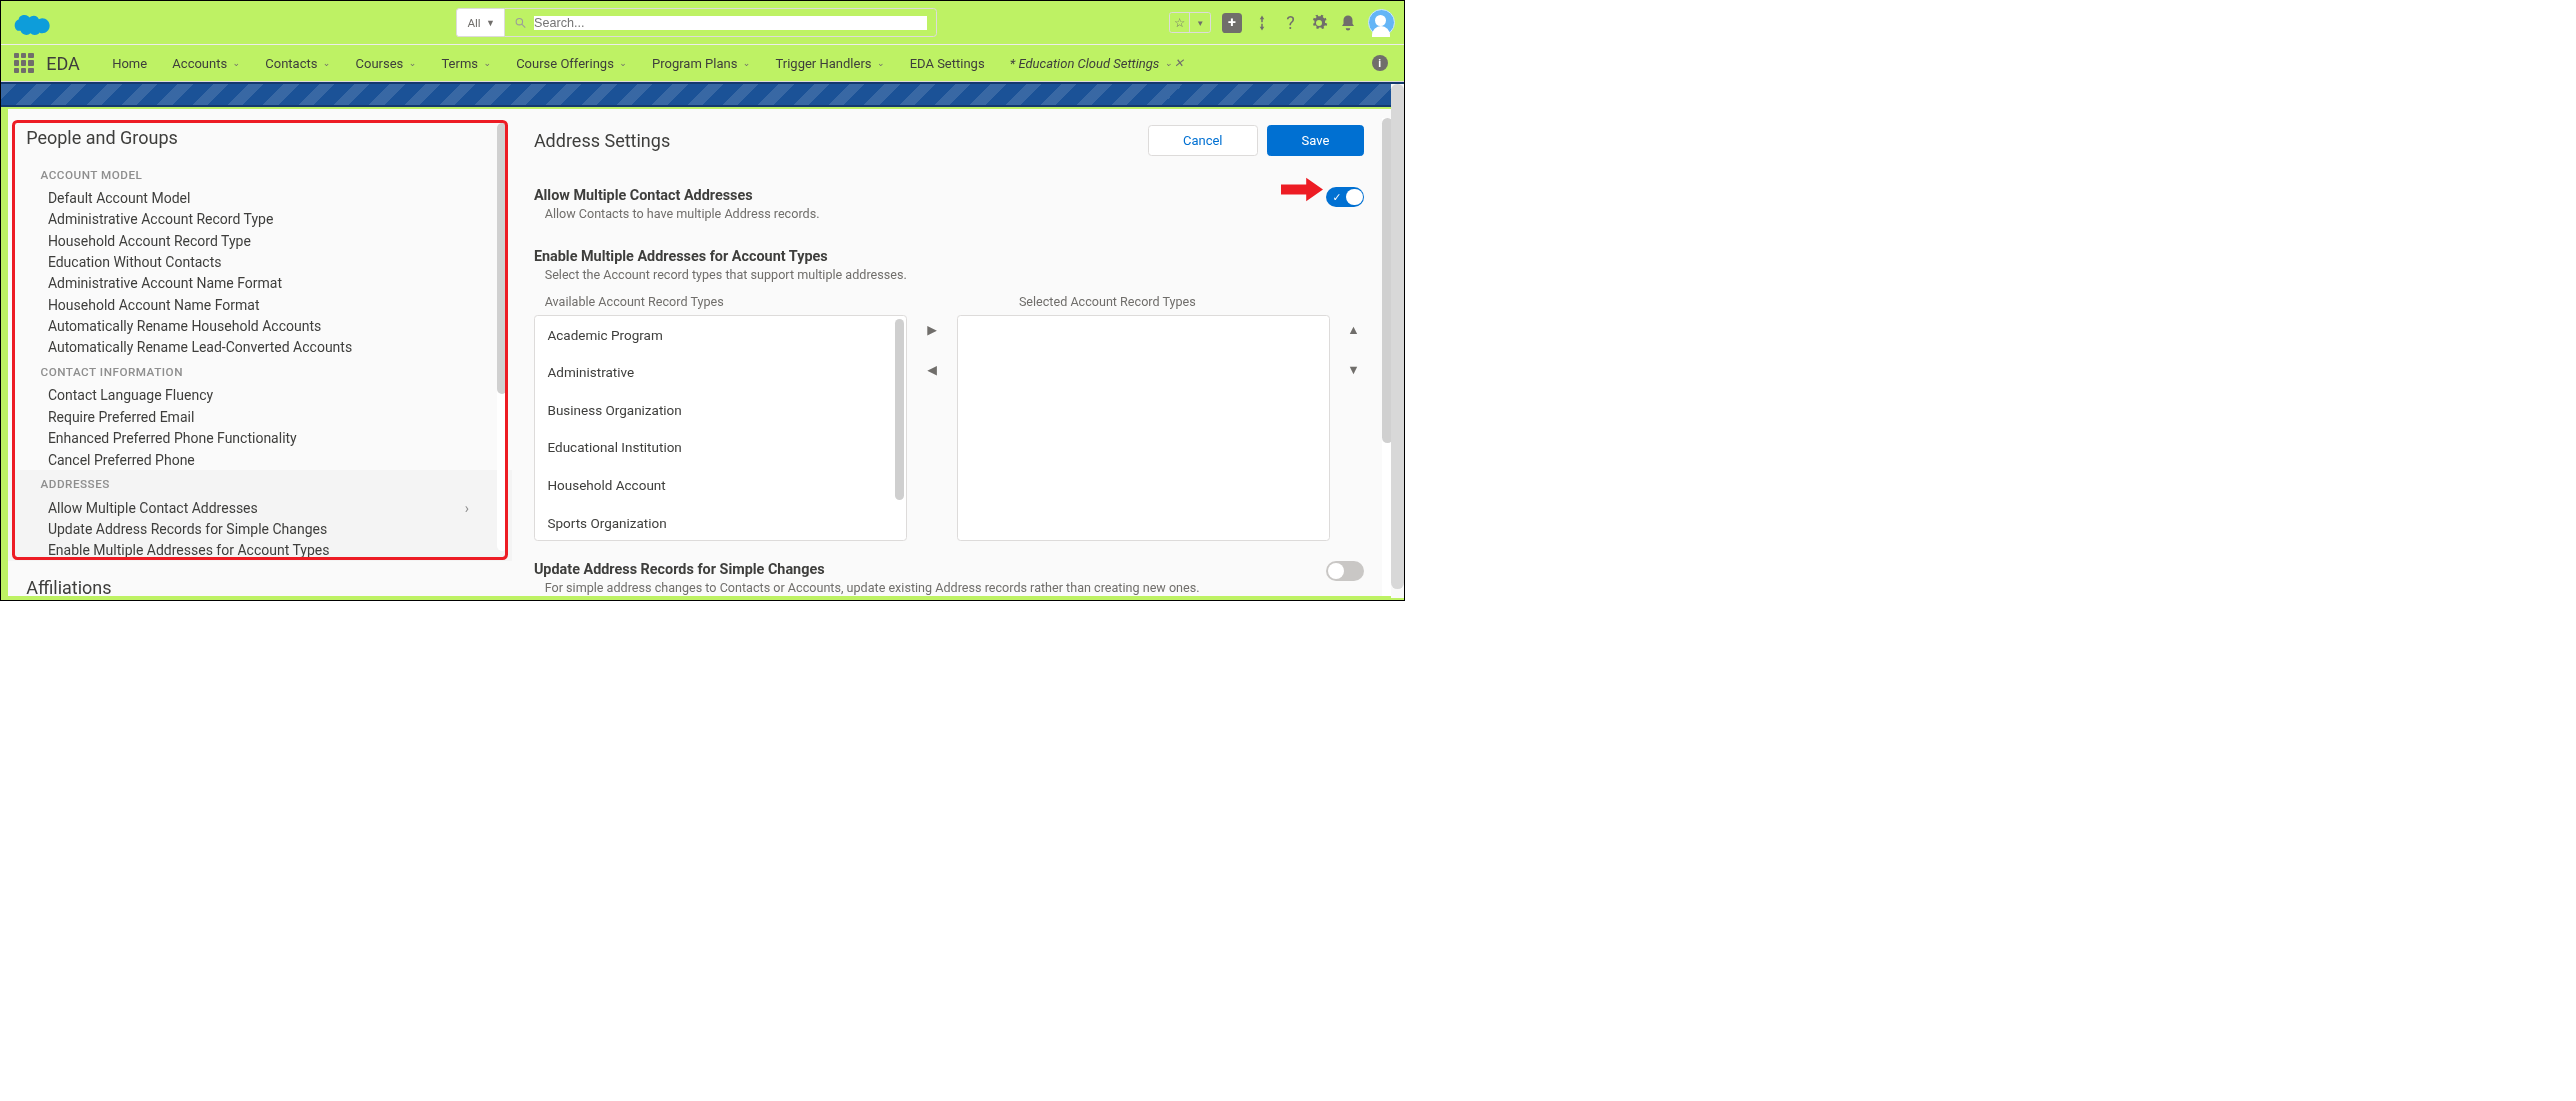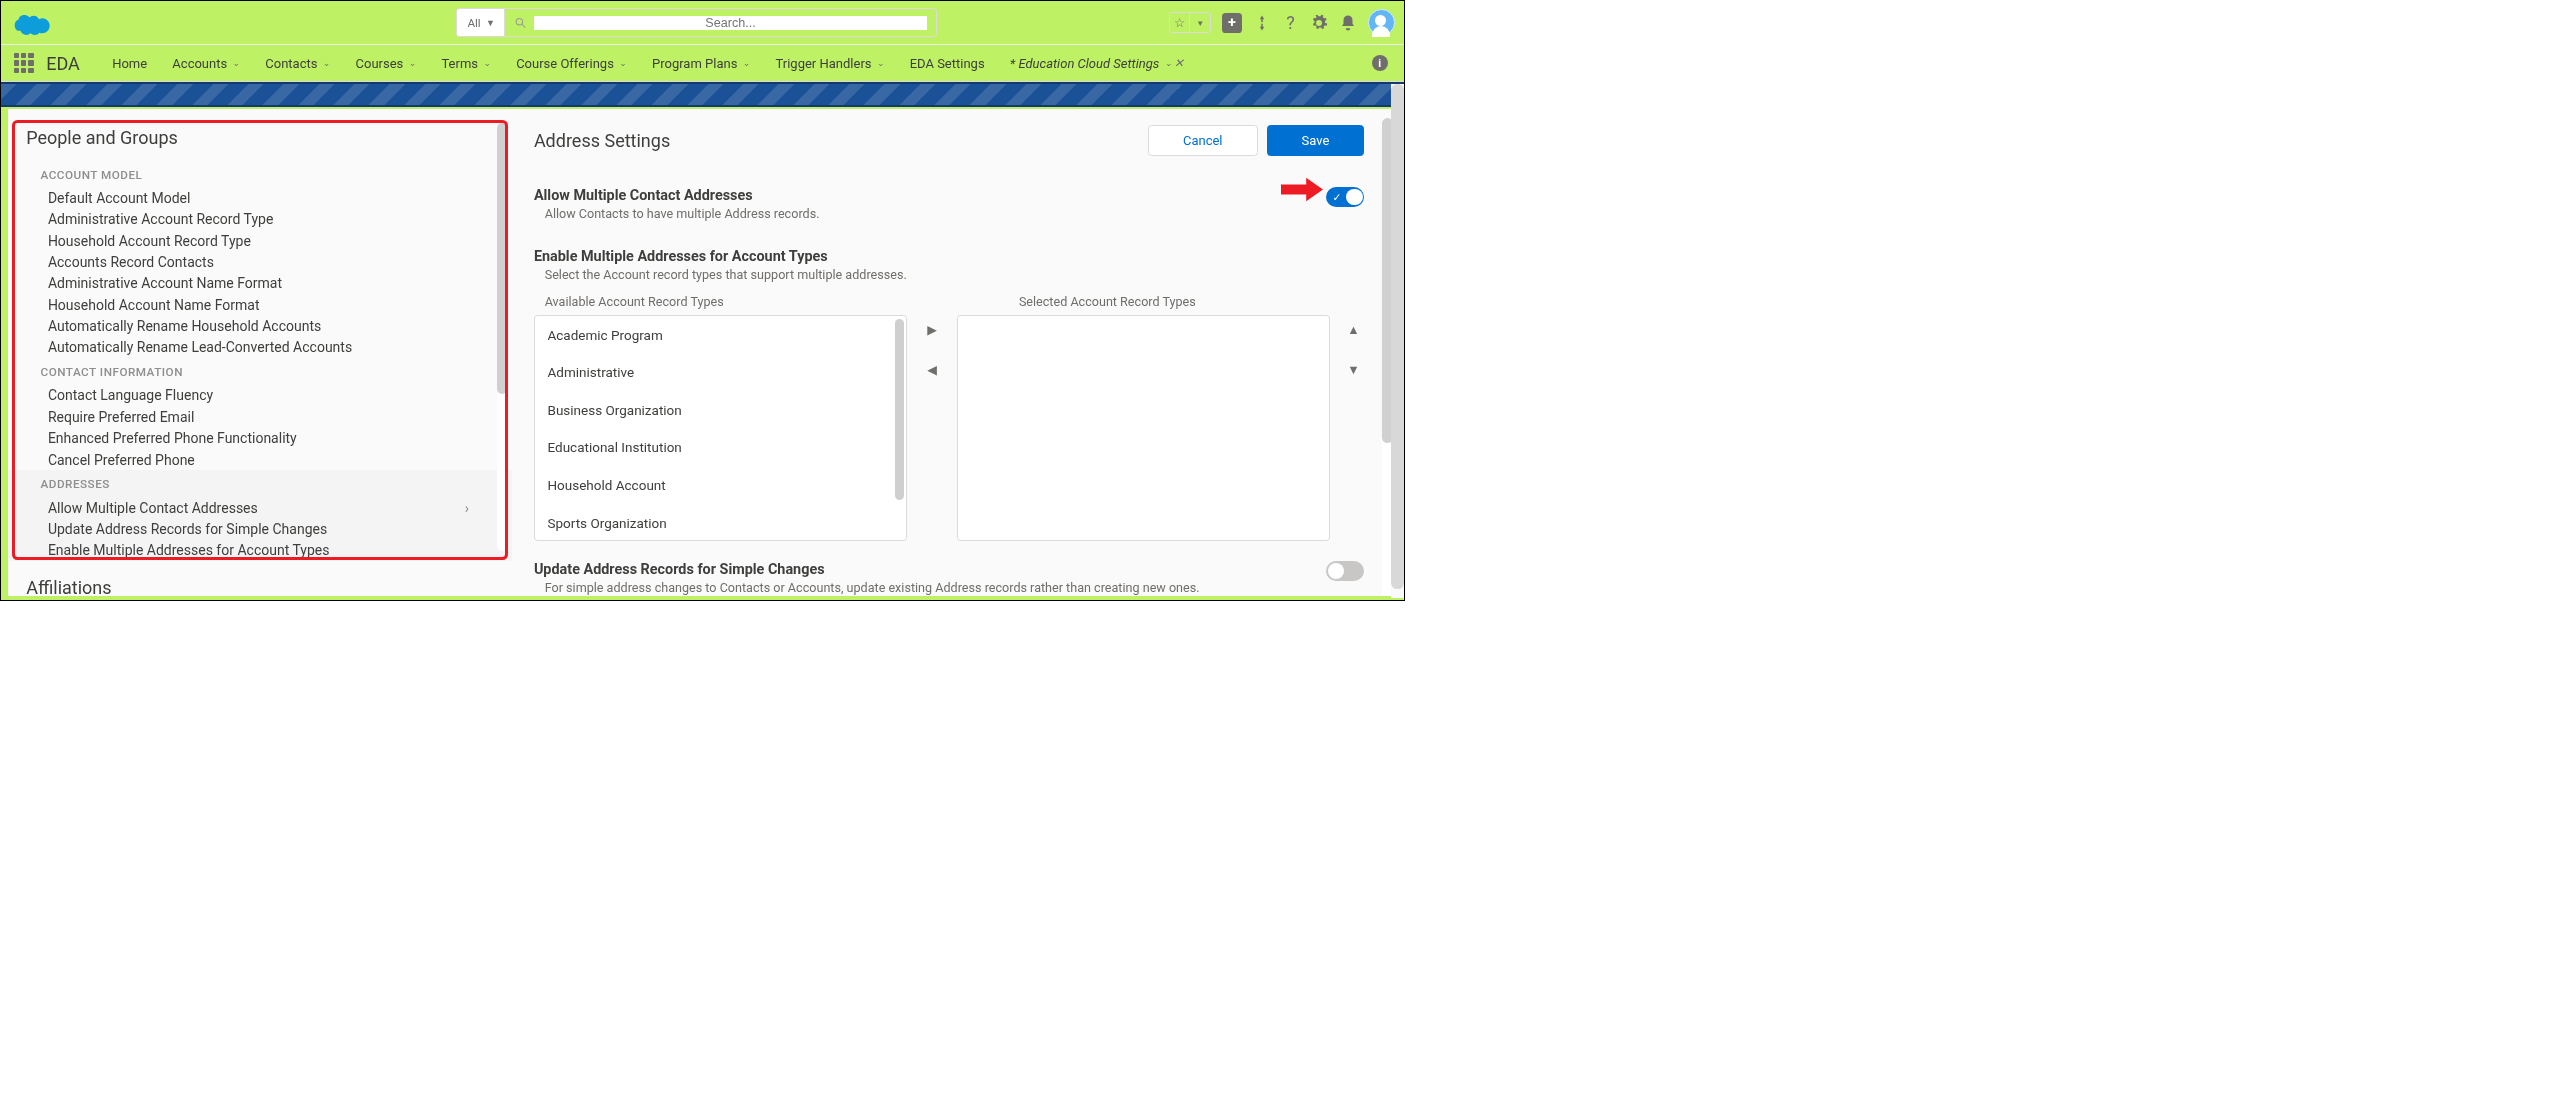--- a/index.html
+++ b/index.html
@@ -6,21 +6,21 @@
   body { font-family: -apple-system, BlinkMacSystemFont, "Segoe UI", Roboto, Helvetica, Arial, sans-serif; font-size: 12.6px; color: #3e3e3c; background: #fff; }
   .frame { width: 1405px; height: 601px; border: 1.8px solid #000; position: relative; overflow: hidden; background:#bef264; }
 
   
   .gh { height: 43px; display:flex; align-items:center; padding: 0 9px; }
   .logo { width:38px; height:25px; color:#0d9dda; margin-left:3.6px; }
   .search-wrap { display:flex; align-items:center; margin-left: 404px; }
   .search-scope { display:flex; align-items:center; gap:5.4px; border:0.9px solid #dddbda; border-right:none; height:29px; padding:0 9px 0 10.8px; border-radius:3.6px 0 0 3.6px; font-size:11.7px; color:#706e6b; background:#fff;}
   .search-scope .caret { font-size:9px; color:#706e6b;}
   .search-box { display:flex; align-items:center; gap:7.2px; border:0.9px solid #dddbda; height:29px; width:433px; border-radius:0 3.6px 3.6px 0; padding:0 9px; color:#706e6b;}
-  .search-box input { border:none; outline:none; font-size:12.6px; width:100%; color:#3e3e3c;text-align:center;}
+  .search-box input { border:none; outline:none; font-size:12.6px; width:100%; color:#3e3e3c;}
   .search-box svg { width:13.5px; height:13.5px; color:#9b9b9b;}
   .gh-right { margin-left:auto; display:flex; align-items:center; gap:10.8px; color:#706e6b;}
   .gh-icon { width:18px; height:18px; display:flex; align-items:center; justify-content:center; }
   .star-combo { border:0.9px solid #dddbda; border-radius:2.7px; display:flex; height:21.7px;}
   .star-combo div{width:20px; display:flex;align-items:center;justify-content:center;}
   .star-combo div:first-child{border-right:0.9px solid #dddbda;}
   .avatar { width:27px; height:27px; border-radius:50%; background:#64b5f6; border:1.8px solid #cfeafe; position:relative;}
   .avatar::after{content:"";position:absolute;left:6.3px;top:5.4px;width:10.8px;height:10.8px;border-radius:50%;background:#fff;}
   .avatar::before{content:"";position:absolute;left:2.7px;bottom:-1.8px;width:18px;height:10.8px;border-radius:9px 9px 0 0;background:#fff;}
   .plus-box{width:20px;height:20px;background:#706e6b;border-radius:3.6px;color:#fff;display:flex;align-items:center;justify-content:center;font-size:14.4px;font-weight:bold;}
@@ -219,21 +219,21 @@
               <div class="sb-item">
                 <span>Default Account Model</span>
               </div>
               <div class="sb-item">
                 <span>Administrative Account Record Type</span>
               </div>
               <div class="sb-item">
                 <span>Household Account Record Type</span>
               </div>
               <div class="sb-item">
-                <span>Accounts Record Contacts</span>
+                <span>Education Without Contacts</span>
               </div>
               <div class="sb-item">
                 <span>Administrative Account Name Format</span>
               </div>
               <div class="sb-item">
                 <span>Household Account Name Format</span>
               </div>
               <div class="sb-item">
                 <span>Automatically Rename Household Accounts</span>
               </div>

